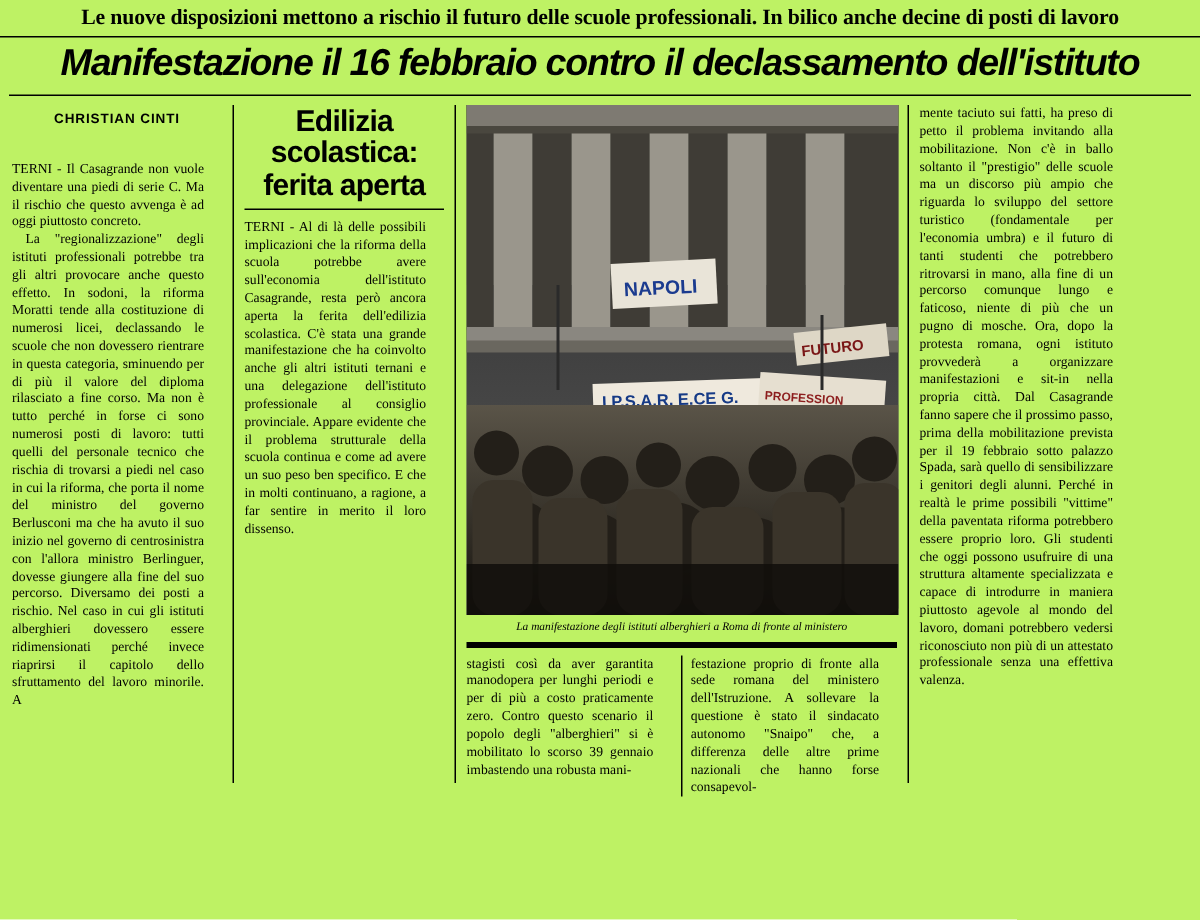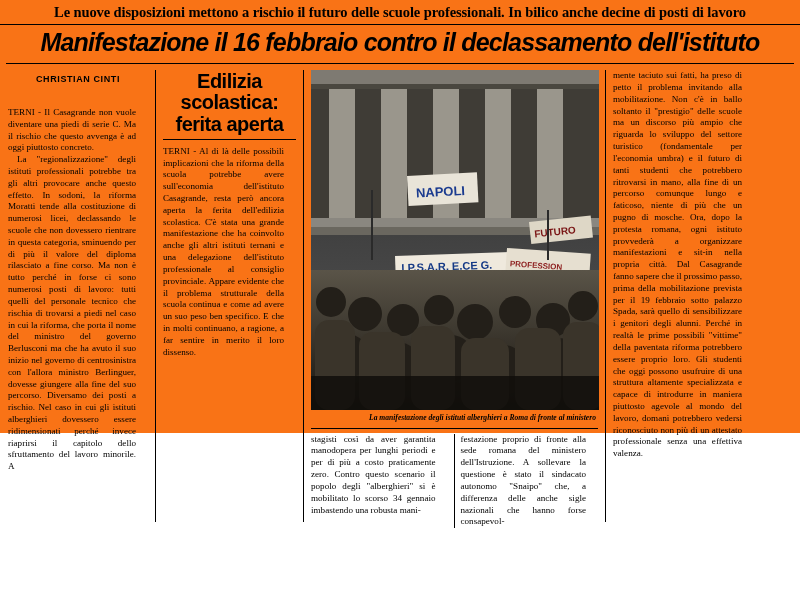--- a/index.html
+++ b/index.html
@@ -10,22 +10,22 @@
   body {
     width: 800px;
     height: 613px;
     overflow: hidden;
     font-family: "Liberation Serif", serif;
     color: #000;
   }
   .page {
     position: relative;
     width: 800px;
-    height: 433px;
-    background: #f97316;
+    height: 613px;
+    background: #bef264;
     padding: 0;
     box-sizing: border-box;
   }
 
   
   .kicker {
     font-family: "Liberation Serif", serif;
     font-weight: bold;
     font-size: 14.5px;
     line-height: 1.1;
@@ -146,25 +146,24 @@
     height: 340px;
     overflow: hidden;
     background: #4a4a4a;
     border: 0;
   }
   .photo svg { display: block; }
   .caption {
     font-size: 7.6px;
     font-style: italic;
     line-height: 1.25;
-    text-align: right;
+    text-align: center;
     padding: 3px 2px 5px 2px;
-    border-bottom: 1px solid #000000;
+    border-bottom: 4px solid #000000;
     margin-bottom: 5px;
-    font-weight: bold;
   }
   .photo-lower {
     display: flex;
   }
   .photo-lower .sub-col {
     width: 50%;
     box-sizing: border-box;
     font-size: 9.1px;
     line-height: 1.30;
     text-align: justify;
@@ -283,24 +282,24 @@
             </g>
             <g fill="#100e0a" opacity="0.85">
               <rect x="0" y="306" width="288" height="34"></rect>
             </g>
           </svg>
         </div>
       </div>
       <div class="caption">La manifestazione degli istituti alberghieri a Roma di fronte al ministero</div>
       <div class="photo-lower">
         <div class="sub-col first">
-          <p class="body-p">stagisti così da aver garantita manodopera per lunghi periodi e per di più a costo praticamente zero. Contro questo scenario il popolo degli "alberghieri" si è mobilitato lo scorso 34 gennaio imbastendo una robusta mani-</p>
+          <p class="body-p">stagisti così da aver garantita manodopera per lunghi periodi e per di più a costo praticamente zero. Contro questo scenario il popolo degli "alberghieri" si è mobilitato lo scorso 39 gennaio imbastendo una robusta mani-</p>
         </div>
         <div class="sub-col second">
-          <p class="body-p">festazione proprio di fronte alla sede romana del ministero dell'Istruzione. A sollevare la questione è stato il sindacato autonomo "Snaipo" che, a differenza delle anche sigle nazionali che hanno forse consapevol-</p>
+          <p class="body-p">festazione proprio di fronte alla sede romana del ministero dell'Istruzione. A sollevare la questione è stato il sindacato autonomo "Snaipo" che, a differenza delle altre prime nazionali che hanno forse consapevol-</p>
         </div>
       </div>
     </div>
 
     <div class="col col-4">
       <p class="body-p">mente taciuto sui fatti, ha preso di petto il problema invitando alla mobilitazione. Non c'è in ballo soltanto il "prestigio" delle scuole ma un discorso più ampio che riguarda lo sviluppo del settore turistico (fondamentale per l'economia umbra) e il futuro di tanti studenti che potrebbero ritrovarsi in mano, alla fine di un percorso comunque lungo e faticoso, niente di più che un pugno di mosche. Ora, dopo la protesta romana, ogni istituto provvederà a organizzare manifestazioni e sit-in nella propria città. Dal Casagrande fanno sapere che il prossimo passo, prima della mobilitazione prevista per il 19 febbraio sotto palazzo Spada, sarà quello di sensibilizzare i genitori degli alunni. Perché in realtà le prime possibili "vittime" della paventata riforma potrebbero essere proprio loro. Gli studenti che oggi possono usufruire di una struttura altamente specializzata e capace di introdurre in maniera piuttosto agevole al mondo del lavoro, domani potrebbero vedersi riconosciuto non più di un attestato professionale senza una effettiva valenza.</p>
     </div>
 
   </div>
 </div>

